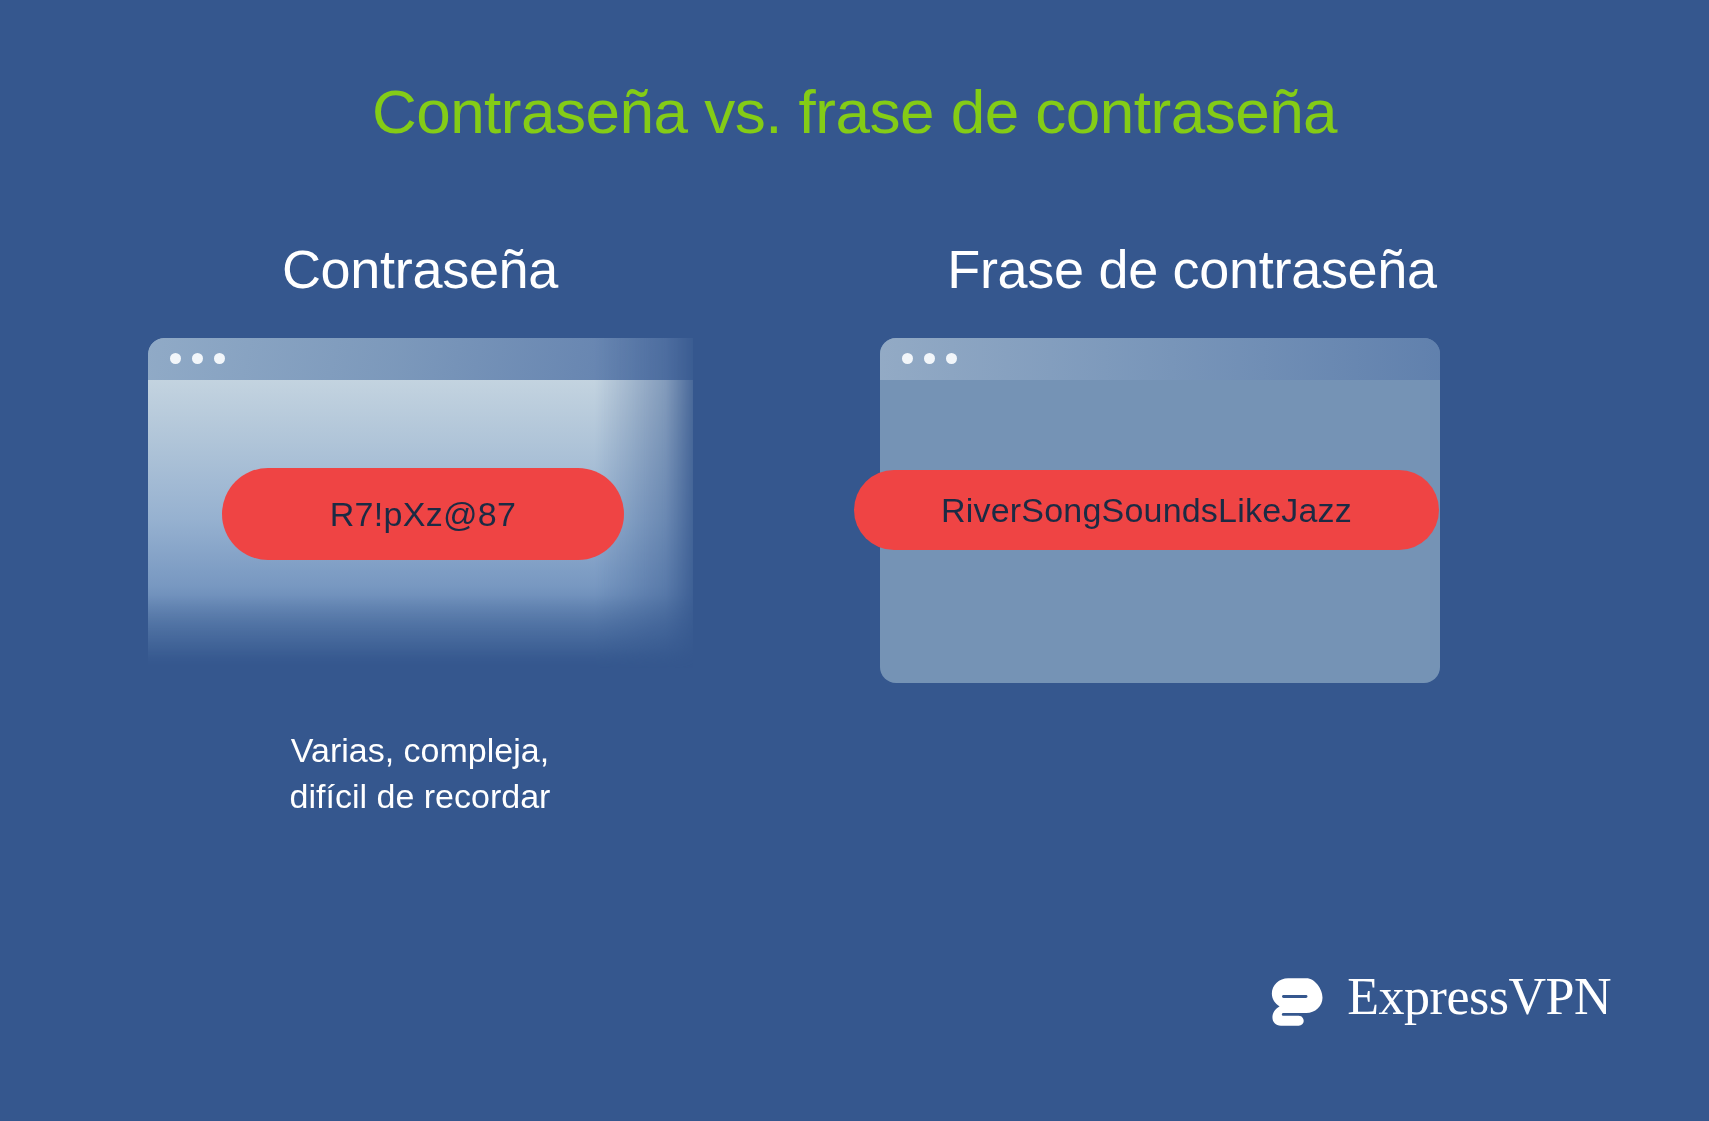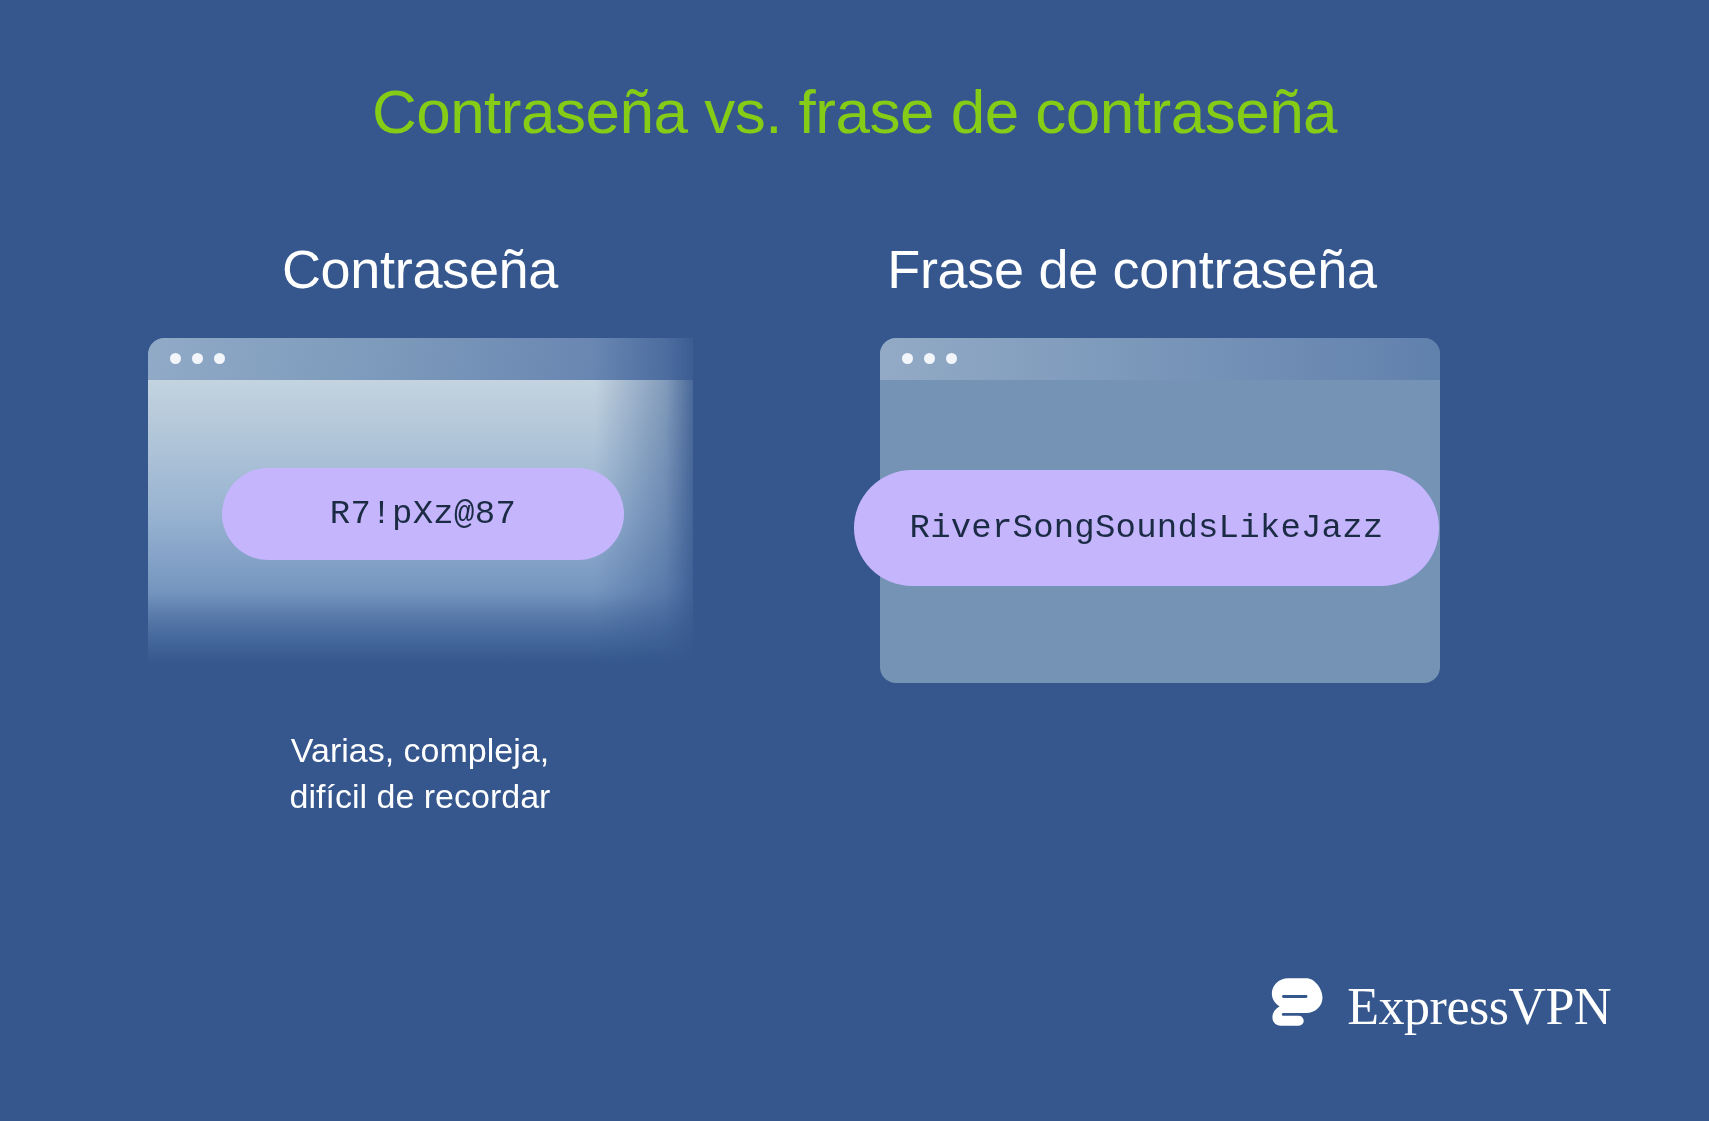--- a/index.html
+++ b/index.html
@@ -40,21 +40,21 @@
   .col-heading {
     position: absolute;
     color: #ffffff;
     font-size: 54px;
     font-weight: 400;
     letter-spacing: -0.3px;
     text-align: center;
     white-space: nowrap;
   }
   #heading-left  { top: 238px; left: 120px;  width: 600px; }
-  #heading-right { top: 238px; left: 832px;  width: 600px; }
+  #heading-right { top: 238px; left: 892px;  width: 600px; }
 
   
   .window-left {
     position: absolute;
     left: 148px;
     top: 338px;
     width: 545px;
     height: 330px;
     border-top-left-radius: 16px;
     overflow: visible;
@@ -123,42 +123,41 @@
   .dot {
     width: 11px;
     height: 11px;
     border-radius: 50%;
     background: #f2f6fa;
   }
 
   
   .pill {
     position: absolute;
-    background: #c4b5fd;
+    background: #ef4444;
     border-radius: 999px;
     display: flex;
     align-items: center;
     justify-content: center;
     color: #1b2b44;
     white-space: nowrap;
-    font-family: Liberation Mono, monospace;
   }
   #pill-password {
     left: 222px;
     top: 468px;
     width: 402px;
     height: 92px;
     font-size: 34px;
     letter-spacing: 0.3px;
   }
   #pill-passphrase {
     left: 854px;
     top: 470px;
     width: 585px;
-    height: 116px;
+    height: 80px;
     font-size: 34px;
     letter-spacing: 0.2px;
   }
 
   
   .caption {
     position: absolute;
     color: #ffffff;
     font-size: 34px;
     line-height: 1.35;
@@ -168,21 +167,21 @@
   #caption-left  { top: 728px; left: 120px; width: 600px; }
   #caption-right { top: 728px; left: 860px; width: 600px; }
   .caption .line { display: block; }
 
   
   .logo {
     position: absolute;
     right: 98px;
     bottom: 88px;
     display: flex;
-    align-items: flex-end;
+    align-items: flex-start;
     gap: 18px;
   }
   .logo-mark { width: 62px; height: 62px; display: block; }
   .logo-word {
     color: #ffffff;
     font-family: "Liberation Serif", serif;
     font-size: 52px;
     letter-spacing: -0.5px;
     line-height: 1;
     white-space: nowrap;

